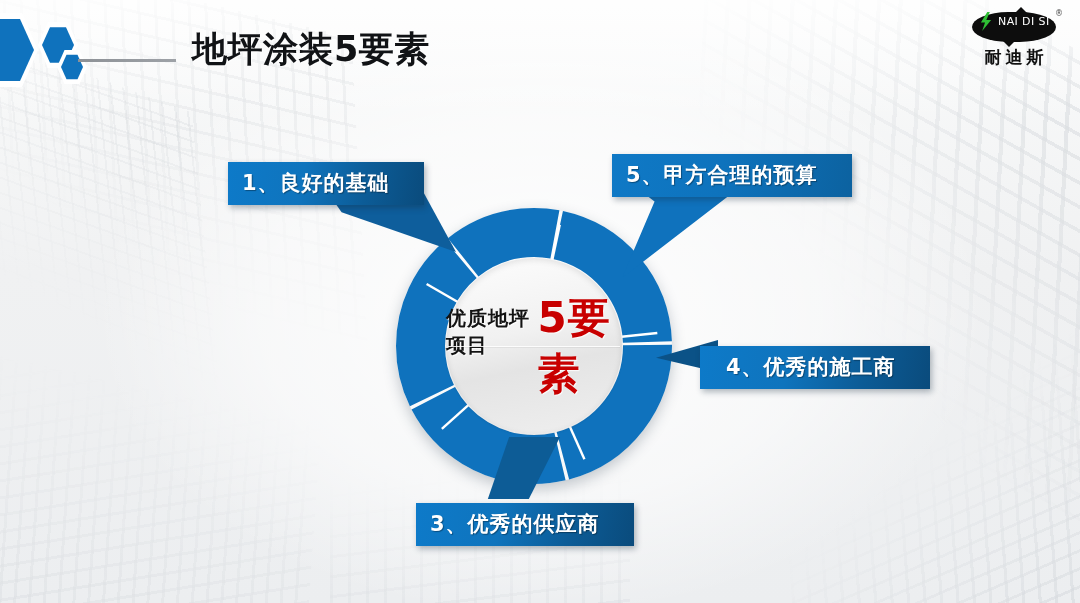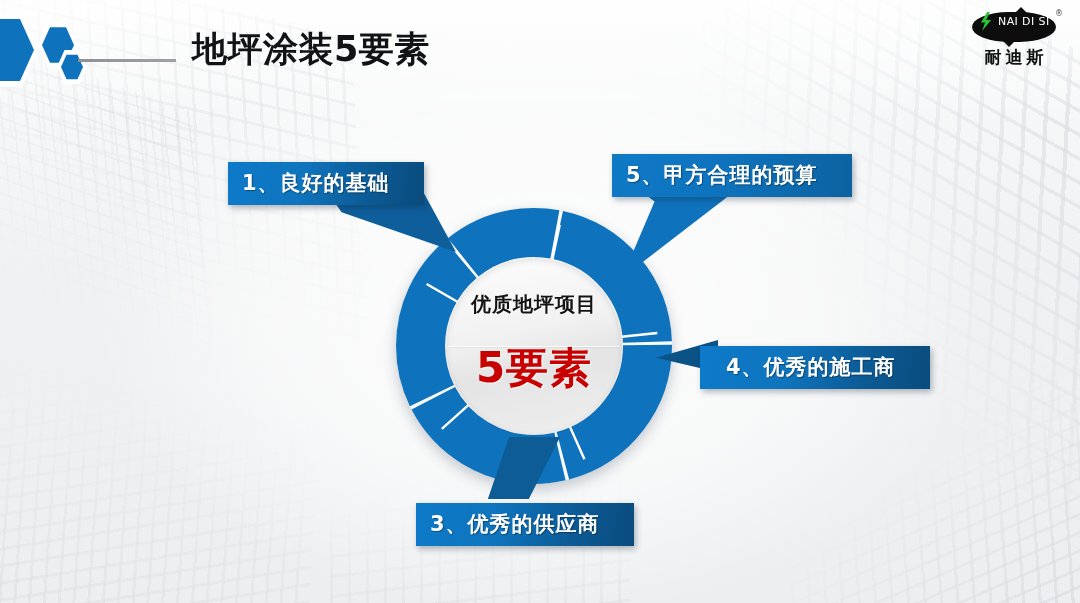--- a/index.html
+++ b/index.html
@@ -151,21 +151,21 @@
   .donut-shadow{
     position:absolute; inset:0; border-radius:50%;
     box-shadow:0 5px 14px rgba(30,50,70,.26);
   }
   .donut-svg{ position:absolute; inset:0; }
   .donut-core{
     position:absolute; left:50px; top:50px; width:176px; height:176px;
     border-radius:50%;
     background:linear-gradient(168deg,#fdfdfd 0%,#f1f1f1 42%,#e4e4e4 60%,#efefef 100%);
     box-shadow:inset 0 2px 6px rgba(0,0,0,.10), 0 1px 3px rgba(0,0,0,.12);
-    display:flex; flex-direction:column; align-items:center; justify-content:center;
+    display:flex; flex-direction:row; align-items:center; justify-content:center;
   }
   .donut-core::after{
     content:""; position:absolute; left:2px; right:2px; top:50%;
     height:1px; background:rgba(255,255,255,.85);
     box-shadow:0 1px 0 rgba(0,0,0,.05);
   }
   .core-top{
     font-size:20px; font-weight:bold; color:#131313;
     margin-top:-6px; margin-bottom:22px; letter-spacing:1px;
     text-shadow:1px 1px 1px rgba(255,255,255,.9);

